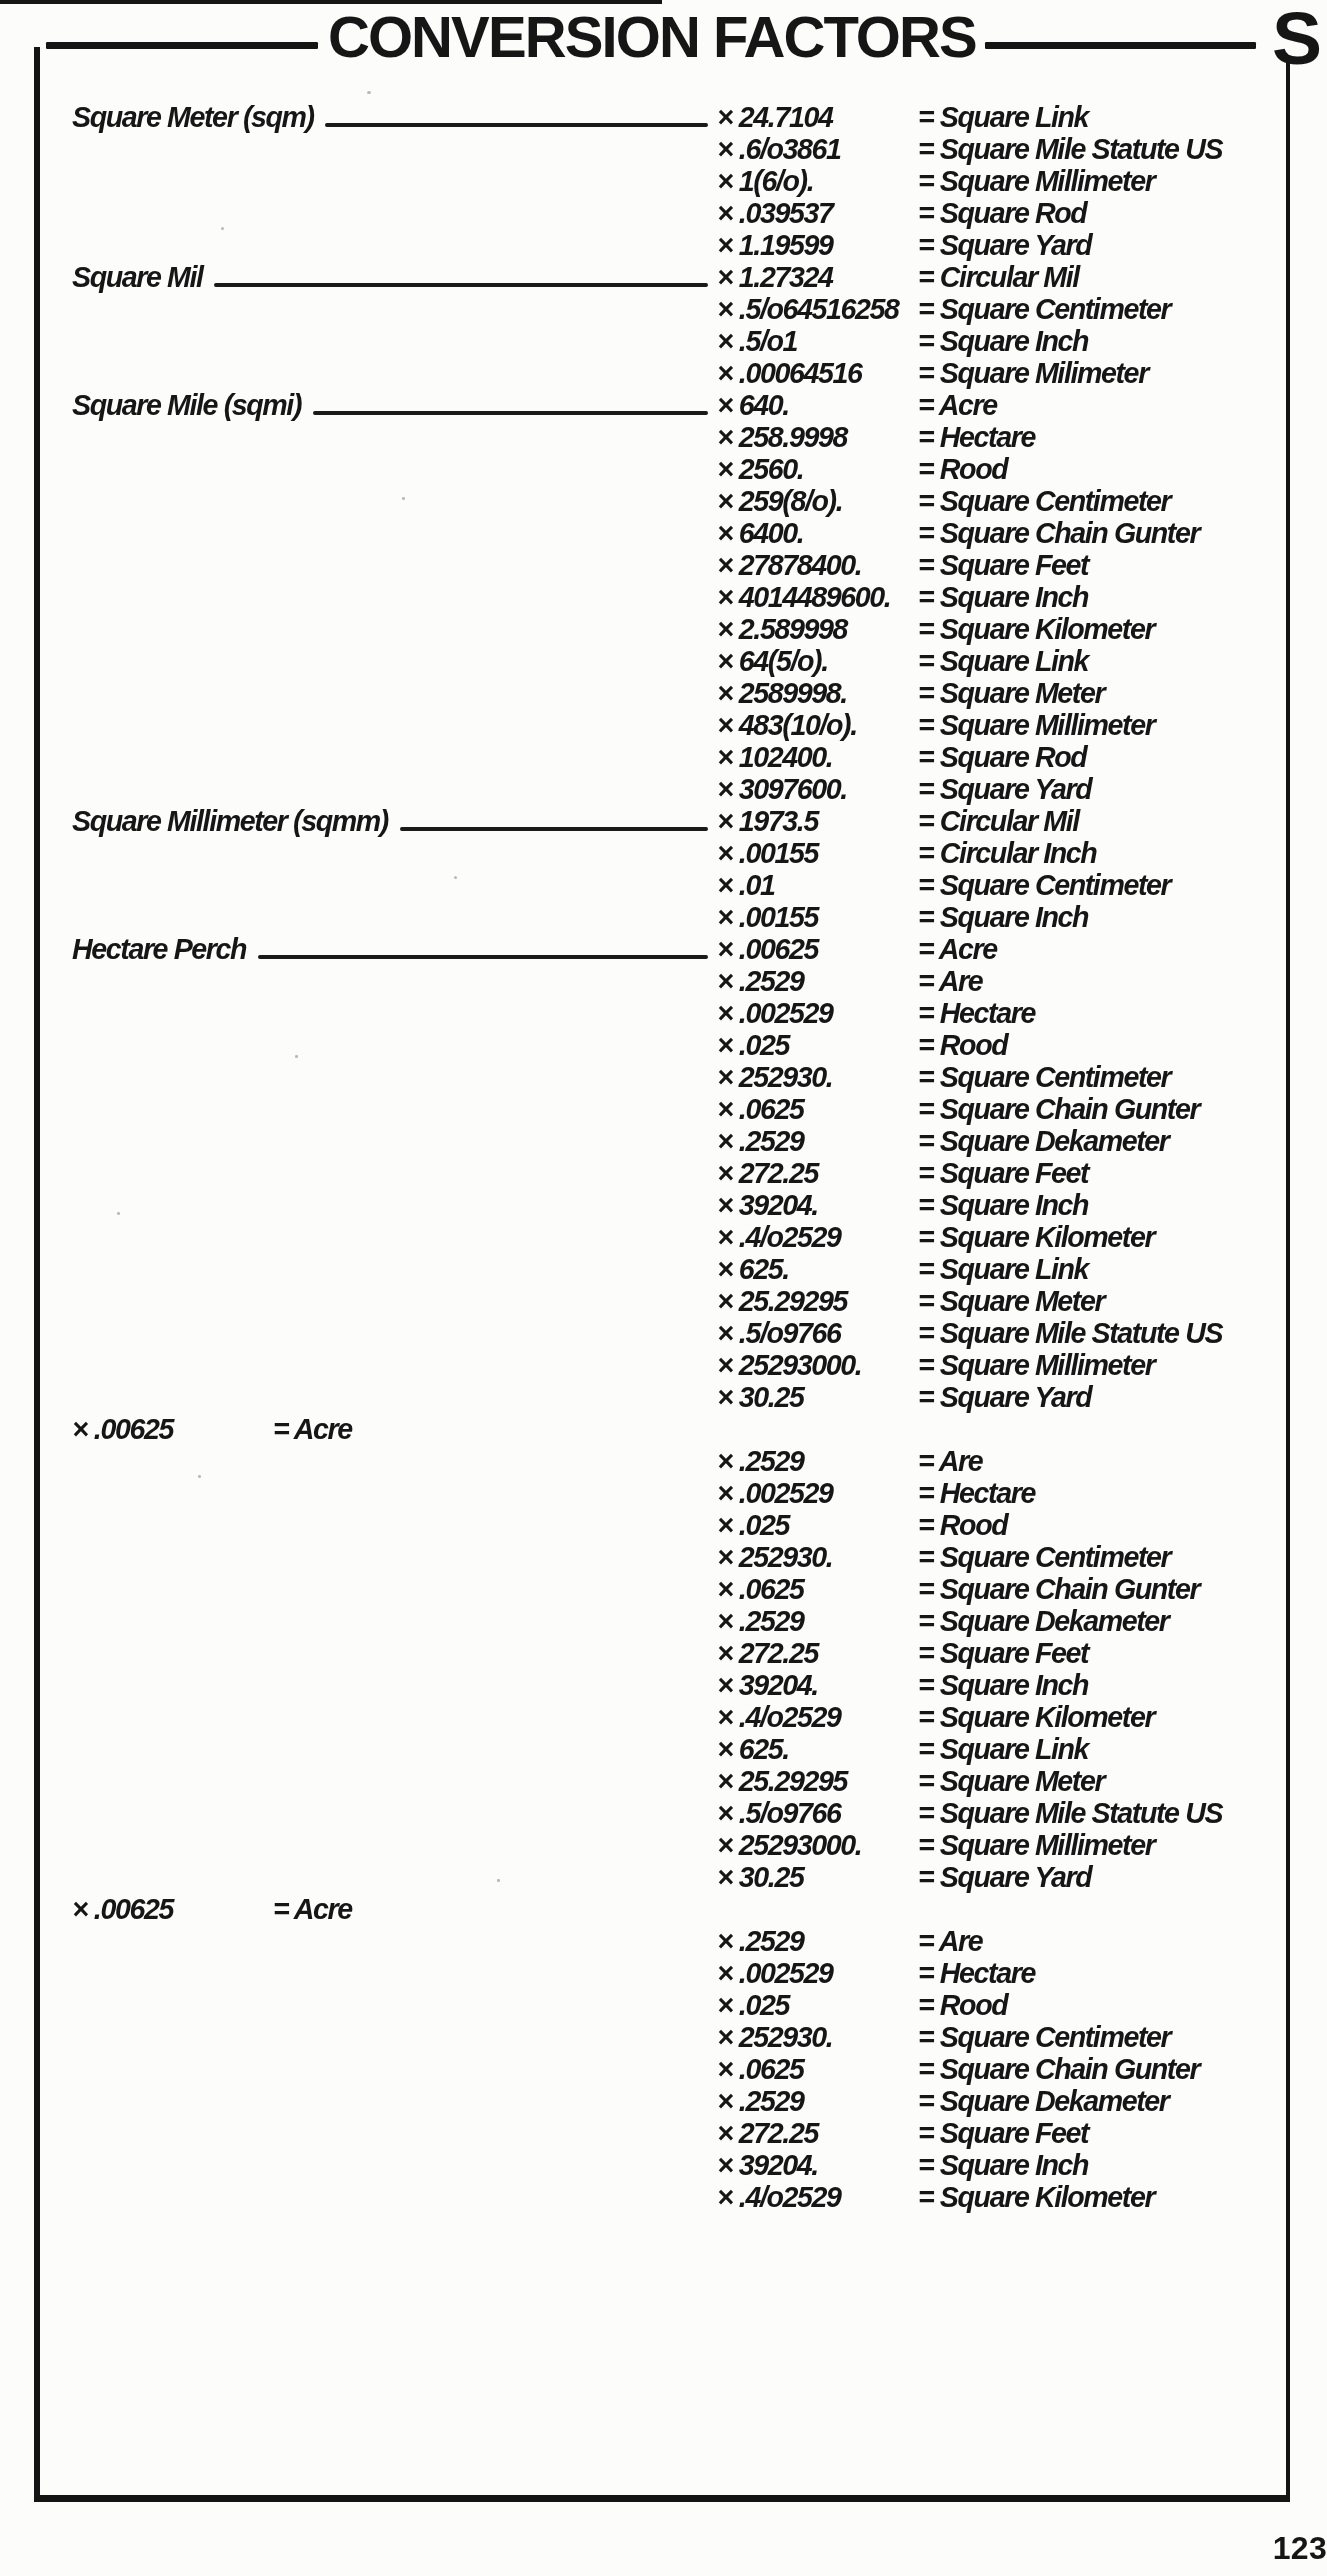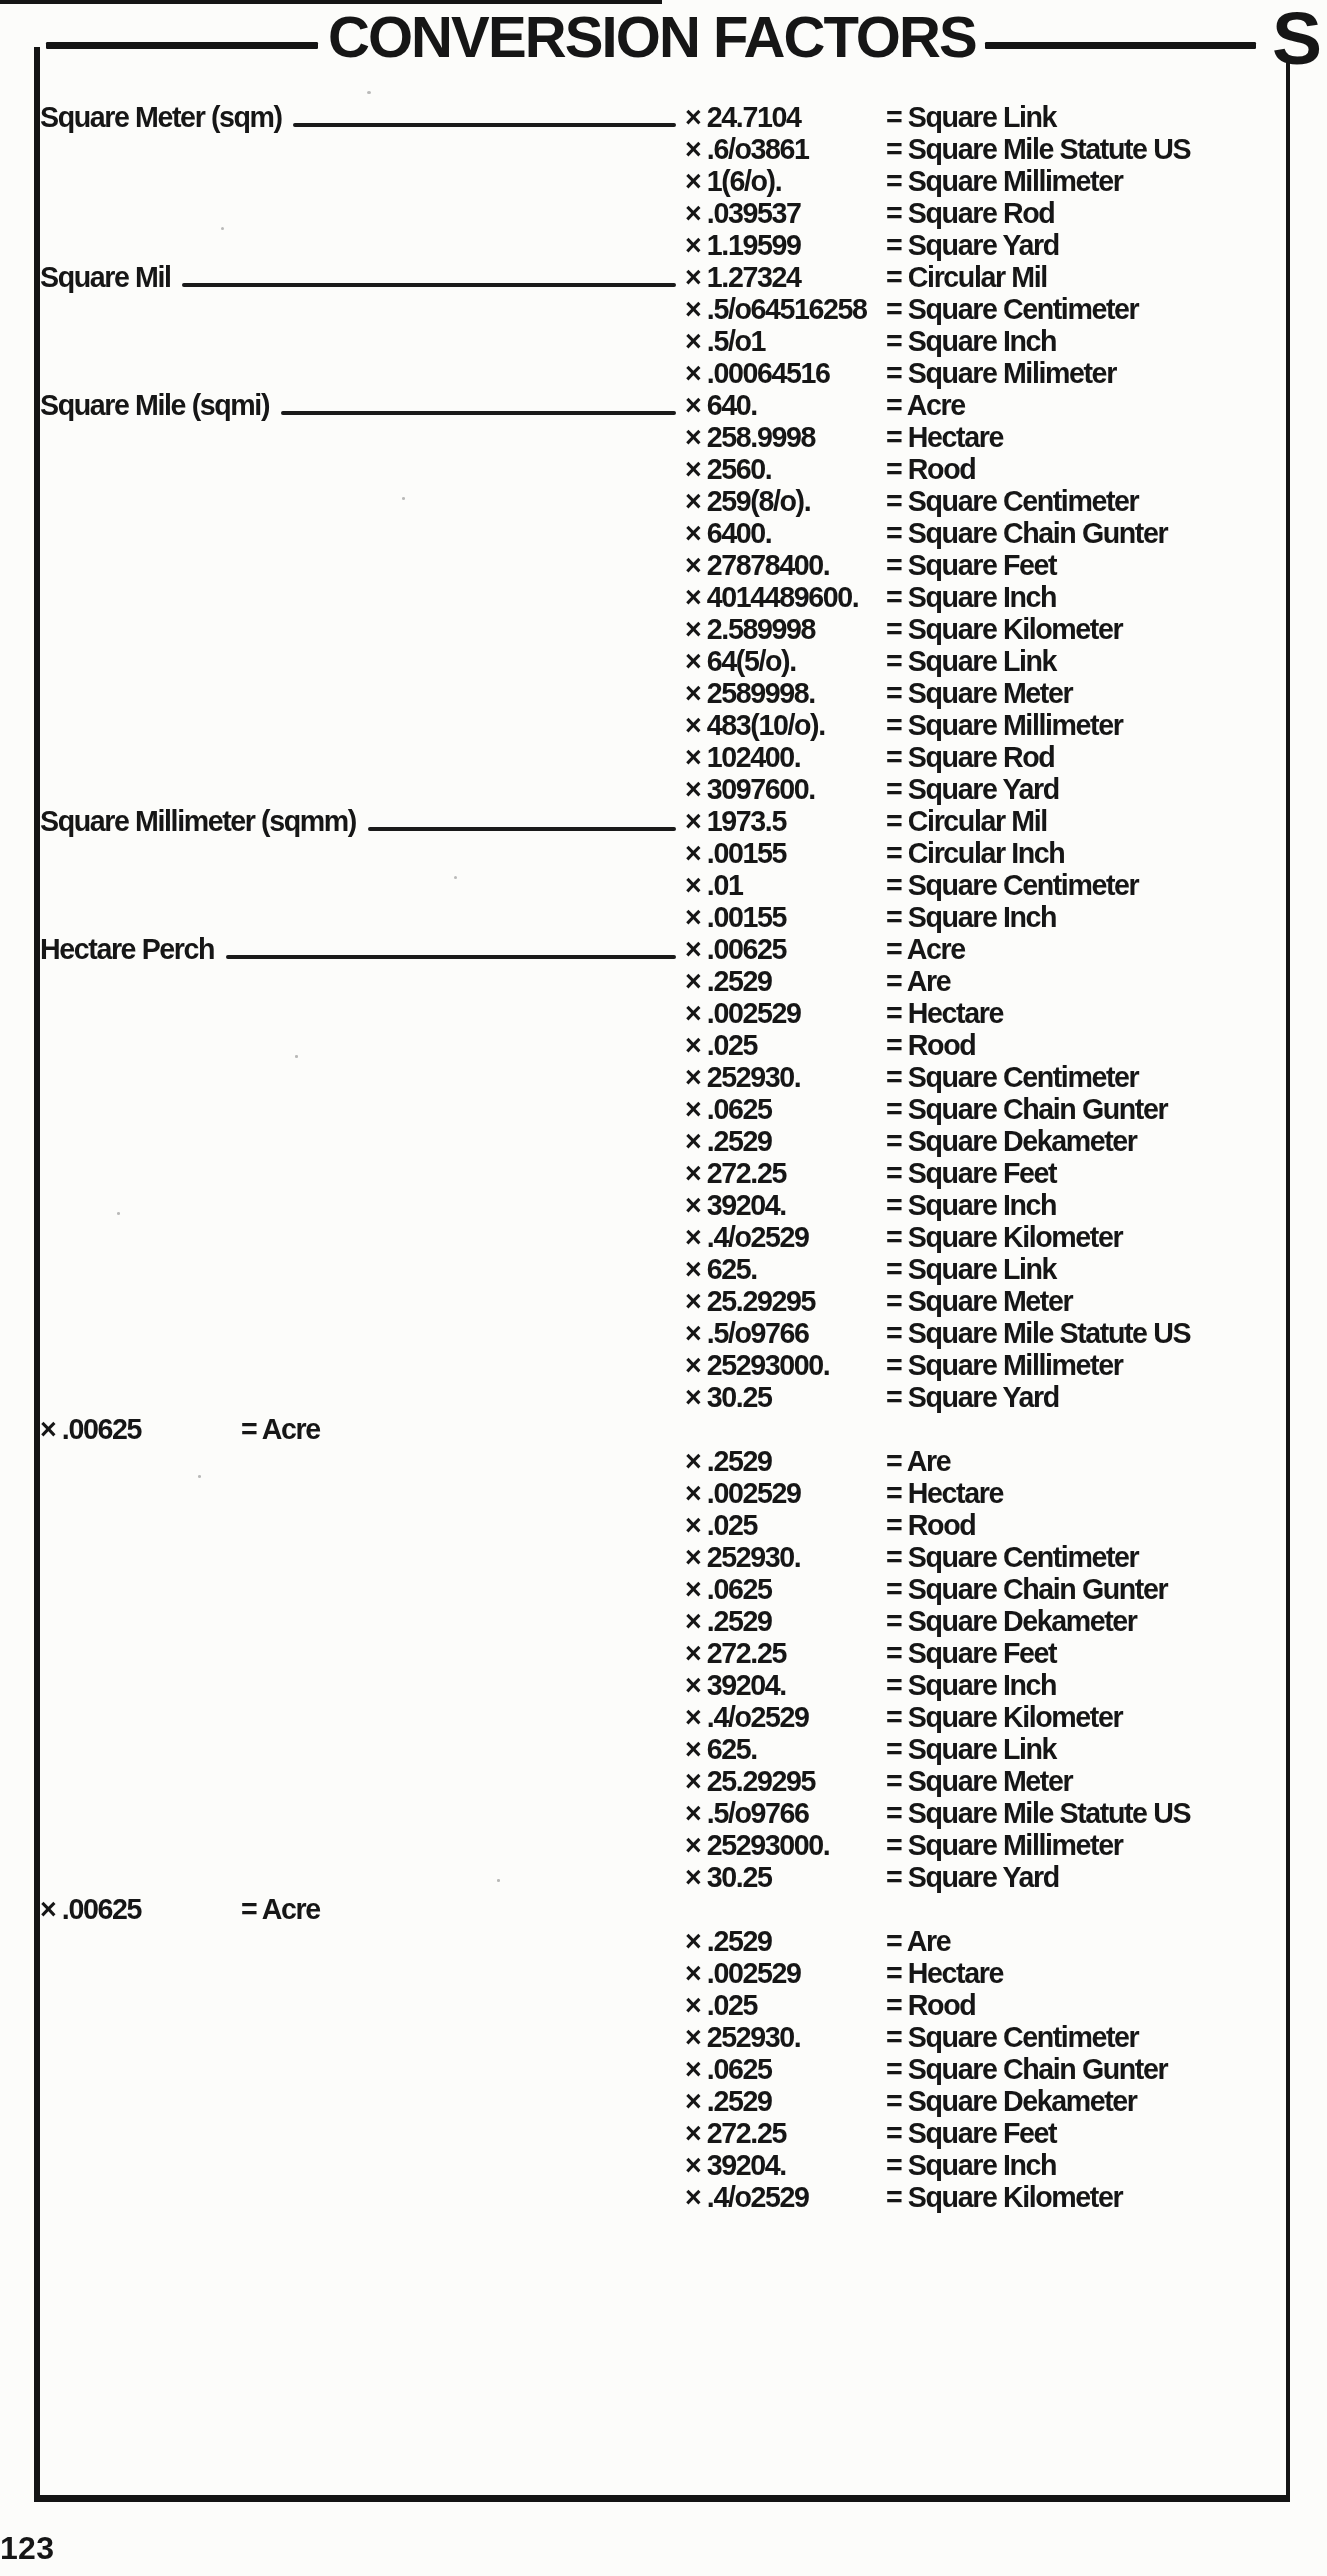--- a/index.html
+++ b/index.html
@@ -50,23 +50,24 @@
 
   
   .border-left   { position: absolute; left: 34px;   top: 47px;   width: 5.8px;    height: 2455px; background: #141414; }
   .border-right  { position: absolute; left: 1286px; top: 62px;   width: 3.9px;    height: 2440px; background: #141414; }
   .border-bottom { position: absolute; left: 34px;   top: 2495px; width: 1256px; height: 7.1px;   background: #141414; }
   .top-edge-artifact { position: absolute; left: 0; top: 0; width: 662px; height: 3.9px; background: #151515; }
 
   
   .table {
     position: absolute;
-    left: 40px;
+    left: 72px;
     top: 101px;
     width: 1225px;
+    font-style: italic;
   }
   .row {
     display: flex;
     height: 32px;
     align-items: center;
   }
   .label-cell {
     flex: 0 0 645px;
     display: flex;
     align-items: center;
@@ -89,21 +90,21 @@
   }
   .mult-cell { flex: 0 0 201px; }
   .eq-cell   { flex: 1; }
 
   
   .page-number {
     position: absolute;
     left: 0;
     top: 2530px;
     width: 100%;
-    text-align: left;
+    text-align: right;
     font-size: 32px;
     font-weight: bold;
     letter-spacing: 0.3px;
   }
 
   
   .speck {
     position: absolute;
     background: #555;
     border-radius: 50%;

